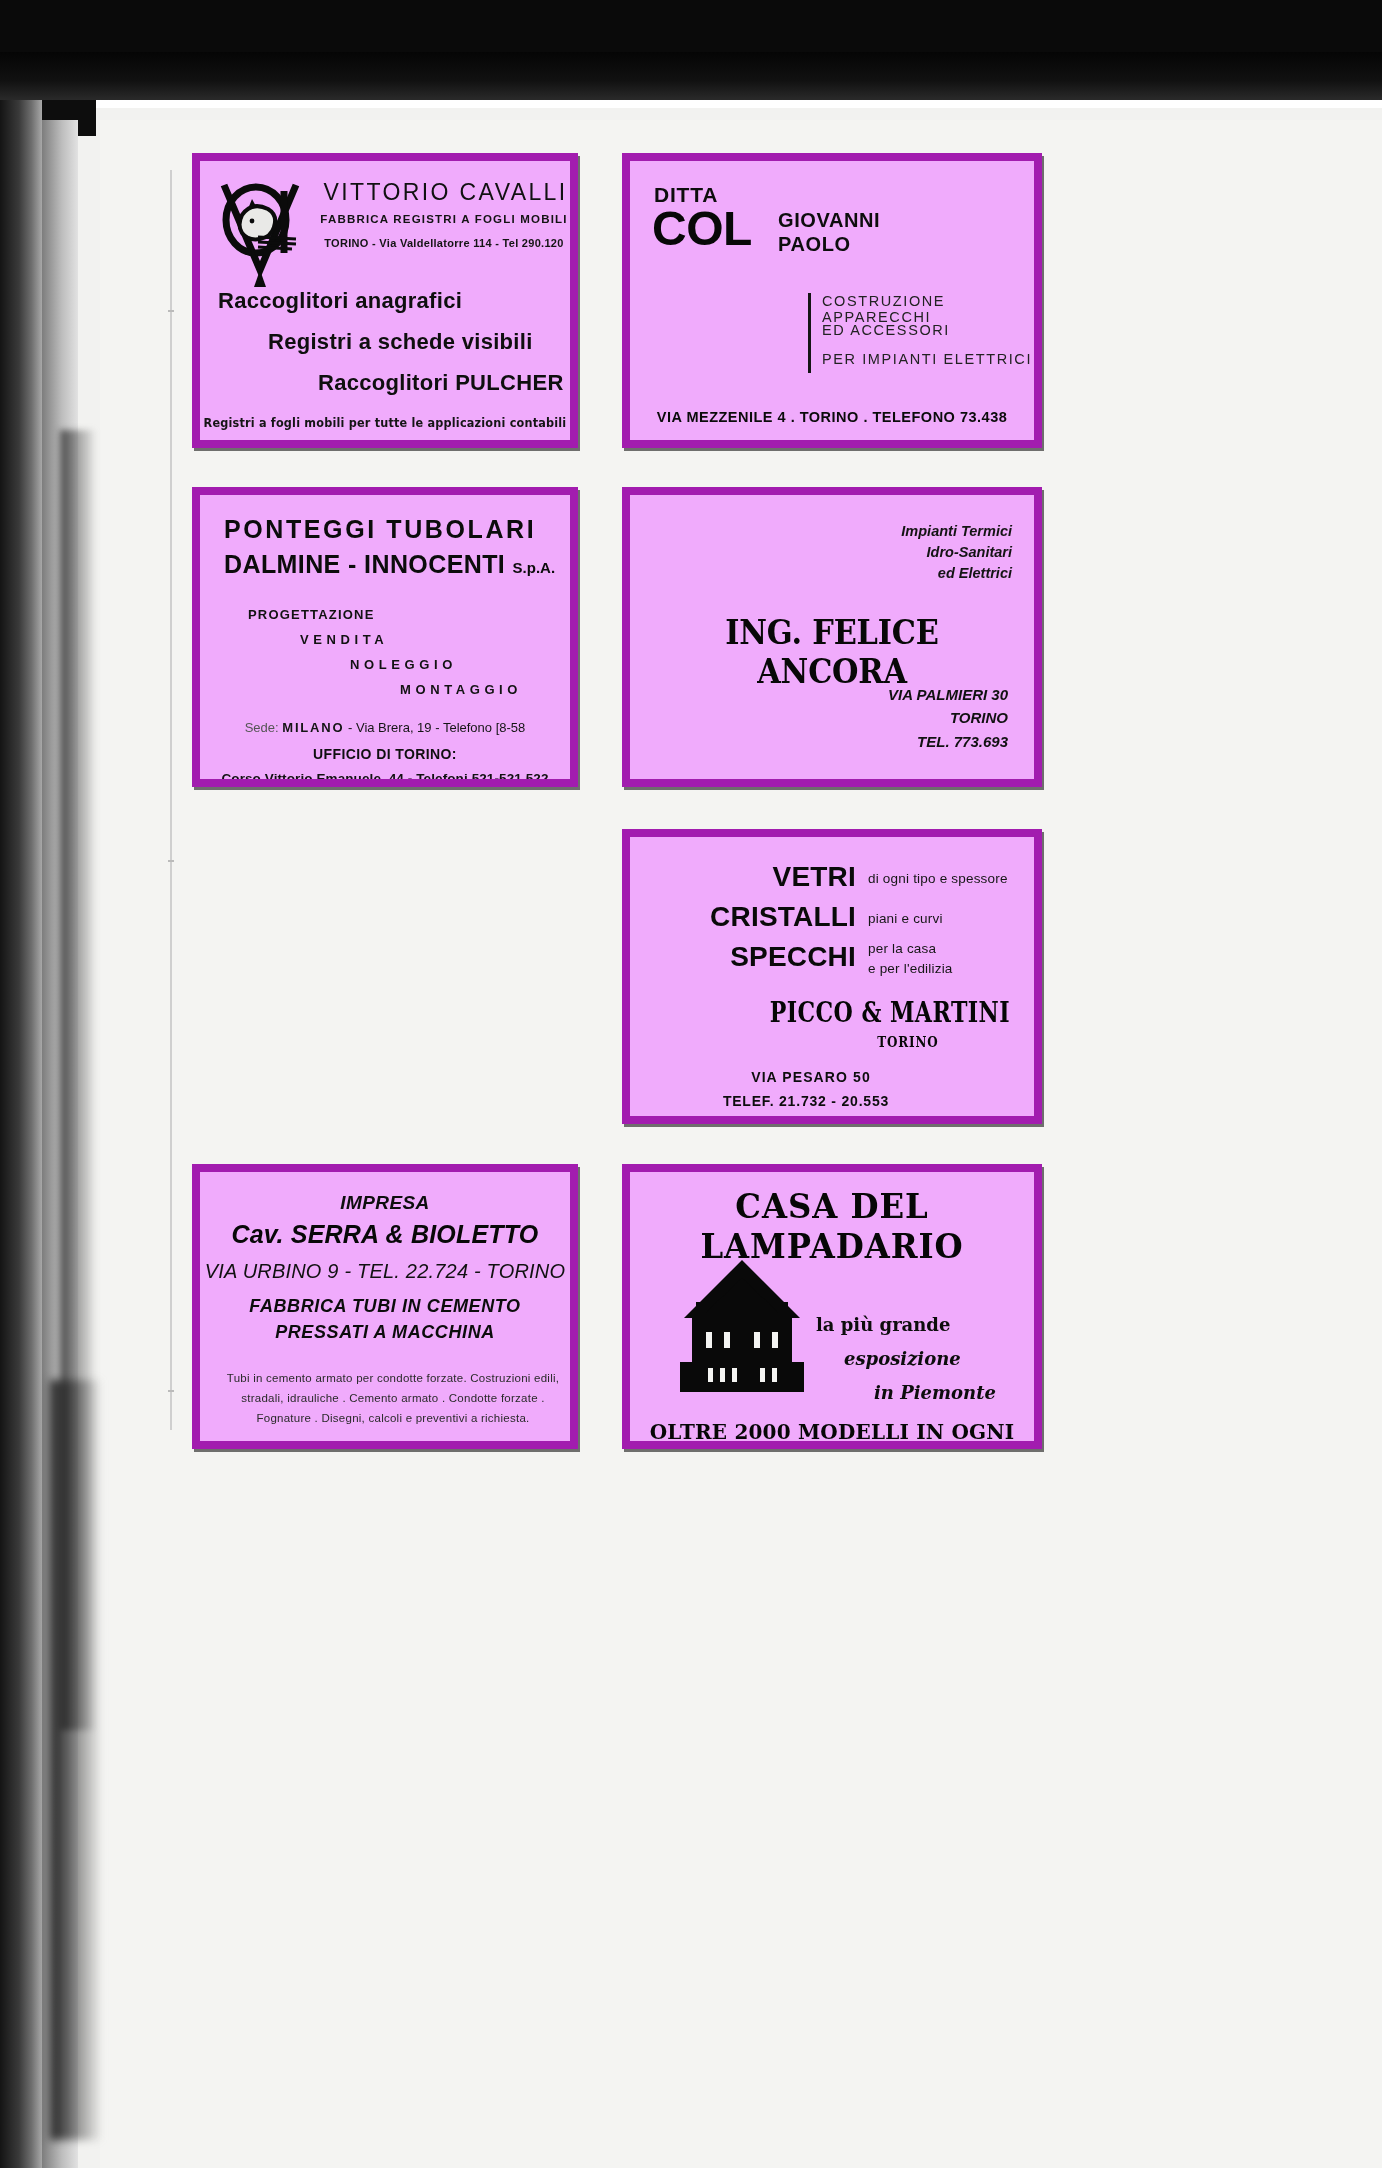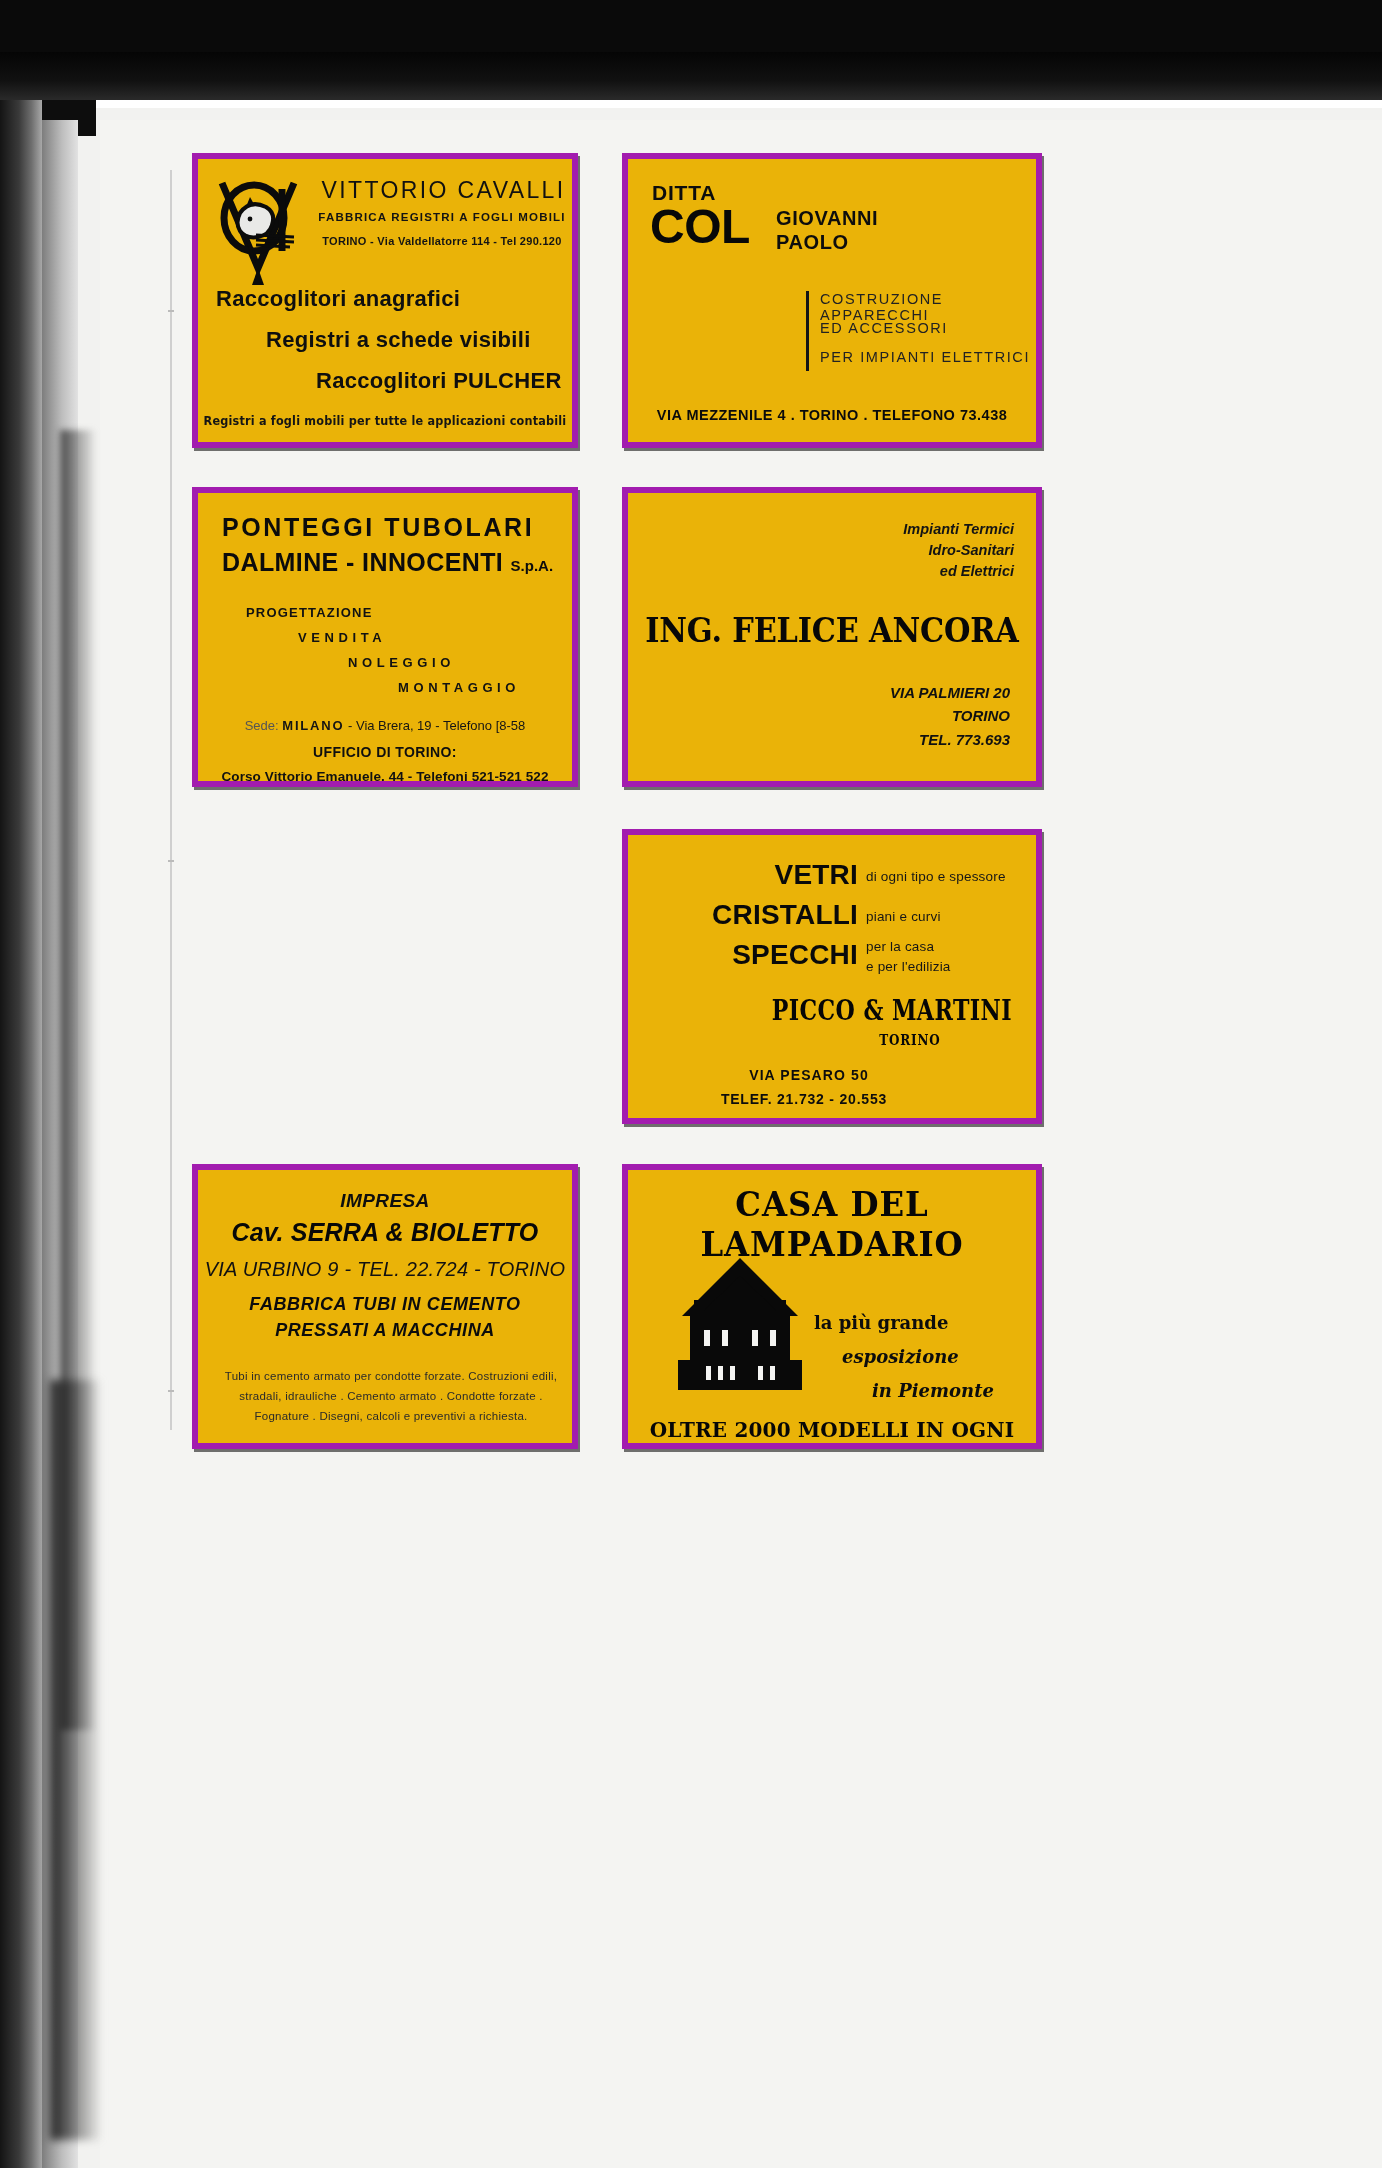--- a/index.html
+++ b/index.html
@@ -56,22 +56,22 @@
   .rule-tick{
     position:absolute;left:168px;width:6px;height:2px;background:#bbb;
   }
 
   
   .grid{
     position:absolute;left:0;top:0;width:1382px;height:2168px;
   }
   .ad{
     position:absolute;
-    background:#eab308;
-    border:6px solid #a21caf;
+    background:#f0abfc;
+    border:8px solid #a21caf;
     box-sizing:border-box;
     box-shadow:2px 3px 0 rgba(0,0,0,.55);
     overflow:hidden;
   }
   .ad-inner{position:relative;width:100%;height:100%;}
 
   
   .c1{left:192px;width:386px;}
   .c2w{left:622px;width:420px;}
   .r1{top:153px;height:295px;}
@@ -271,21 +271,21 @@
 
   <div class="ad c2w r2">
     <div class="ad-inner">
       <div class="an-top">
         <div>Impianti  Termici</div>
         <div>Idro-Sanitari</div>
         <div>ed Elettrici</div>
       </div>
       <div class="an-name">ING. FELICE ANCORA</div>
       <div class="an-addr">
-        <div>VIA PALMIERI 20</div>
+        <div>VIA PALMIERI 30</div>
         <div>TORINO</div>
         <div>TEL. 773.693</div>
       </div>
     </div>
   </div>
 
 
   <div class="ad c2w r3">
     <div class="ad-inner">
       <div class="vt-big vt-b1">VETRI</div>

